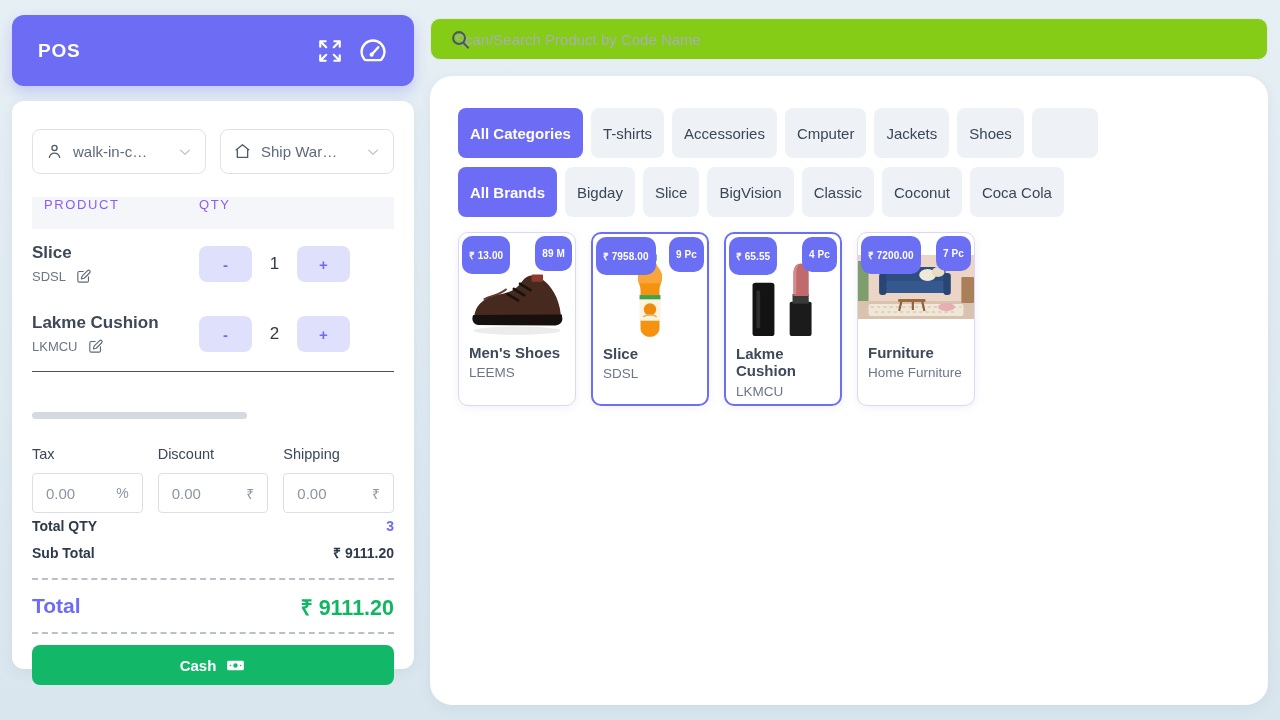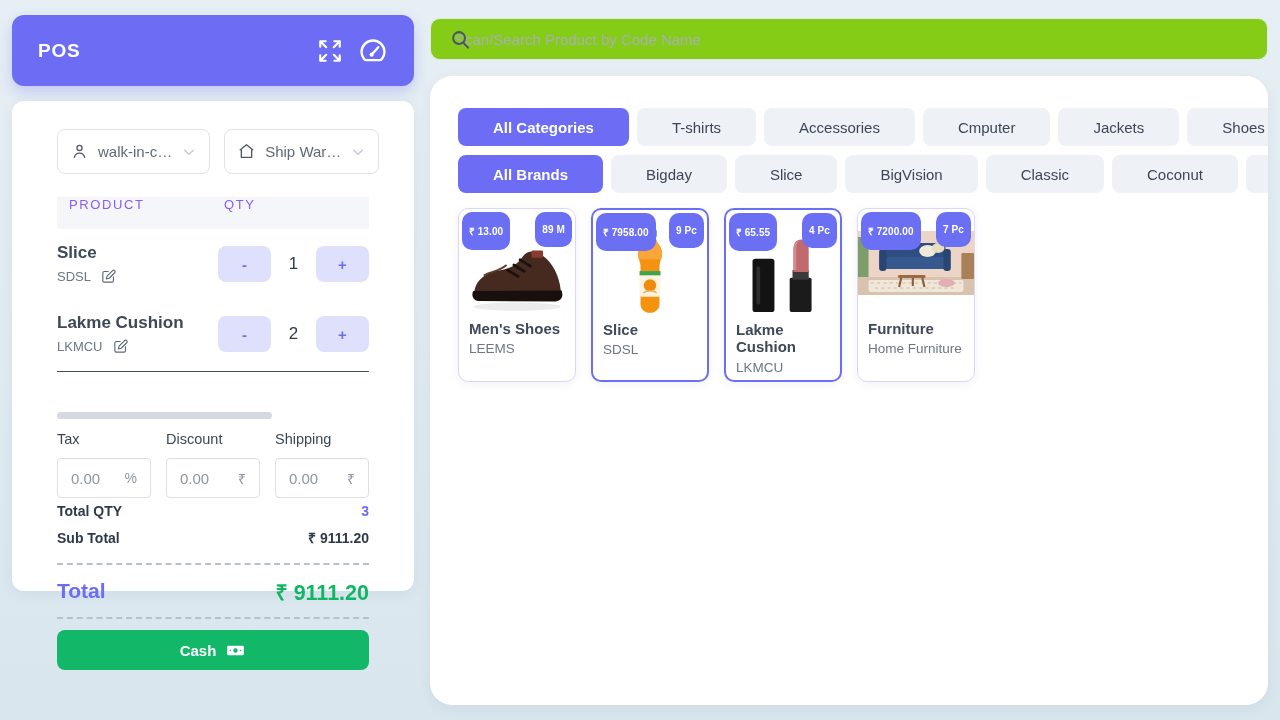--- a/index.html
+++ b/index.html
@@ -16,22 +16,22 @@
   .pos-header {
     height:71px; background:#6c6cf5; border-radius:12px;
     display:flex; align-items:center; padding:0 26px;
     box-shadow:0 6px 14px rgba(108,108,245,.28);
   }
   .pos-title { color:#fff; font-size:19px; font-weight:700; letter-spacing:.8px; }
   .pos-header .spacer { flex:1; }
   .hdr-icon { color:#fff; display:flex; align-items:center; margin-left:15px; cursor:pointer; }
 
   .cart-card {
-    margin-top:15px; background:#fff; border-radius:12px; height:490px;
-    padding:28px 45px 0; box-shadow:0 4px 14px rgba(60,80,110,.07);
+    margin-top:15px; background:#fff; border-radius:12px; height:568px;
+    padding:28px 20px 0; box-shadow:0 4px 14px rgba(60,80,110,.07);
   }
 
   .selects-row { display:flex; gap:14px; }
   .select-box {
     flex:1; height:45px; border:1px solid #dfe3e9; border-radius:8px;
     display:flex; align-items:center; gap:9px; padding:0 12px; cursor:pointer;
     background:#fff;
   }
   .select-box .lbl { font-size:15px; color:#5e6a7a; white-space:nowrap; overflow:hidden; }
   .select-box .chev { margin-left:auto; display:flex; }
@@ -51,21 +51,21 @@
   .qty-btn {
     width:53px; height:36px; background:#dfe1fc; border:none; border-radius:8px;
     color:#6c6cf5; font-size:15px; font-weight:700; cursor:pointer;
     font-family:"Liberation Sans", sans-serif;
   }
   .qty-val { width:45px; text-align:center; font-size:17px; color:#2f3a4a; }
 
   .table-sep { border-bottom:1.6px solid #47525f; margin-top:2px; }
   .hscrollbar { width:215px; height:7px; background:#d4d9e2; border-radius:4px; margin-top:40px; cursor:pointer; }
 
-  .fields { display:flex; gap:15px; margin-top:12px; }
+  .fields { display:flex; gap:15px; margin-top:27px; }
   .fgroup { flex:1; }
   .flabel { font-size:14.5px; color:#3b4757; margin-bottom:11px; }
   .fbox {
     height:40px; border:1px solid #dce0e6; border-radius:4px; background:#fff;
     display:flex; align-items:center; justify-content:space-between;
     padding:0 13px; font-size:15px; color:#8d95a4; cursor:text;
   }
   .fbox .suffix { font-size:14px; color:#8d95a4; }
 
   .sum-row { display:flex; justify-content:space-between; font-size:14px; color:#2e3a4c; font-weight:600; line-height:27px; }
@@ -96,21 +96,21 @@
   }
   .searchbar input::placeholder { color:#a8aeb8; }
 
   .panel {
     margin-top:16px; height:629px; background:#fff; border-radius:22px;
     padding:32px 0 0 28px; overflow:hidden;
     box-shadow:0 4px 14px rgba(60,80,110,.07);
   }
   .chips { display:flex; gap:8px; margin-bottom:9px; white-space:nowrap; }
   .chip {
-    flex:none; height:38px; padding:0 35px; border-radius:8px;
+    flex:none; height:50px; padding:0 12px; border-radius:8px;
     background:#eef1f6; color:#3b4757; font-size:15px;
     display:flex; align-items:center; cursor:pointer; border:none;
     font-family:"Liberation Sans", sans-serif;
   }
   .chip.active { background:#6c6cf5; color:#fff; font-weight:700; }
   .chip.stub { min-width:66px; }
 
   .cards { display:flex; gap:15px; margin-top:15px; }
   .pcard {
     flex:none; width:118px; height:174px; background:#fff;

